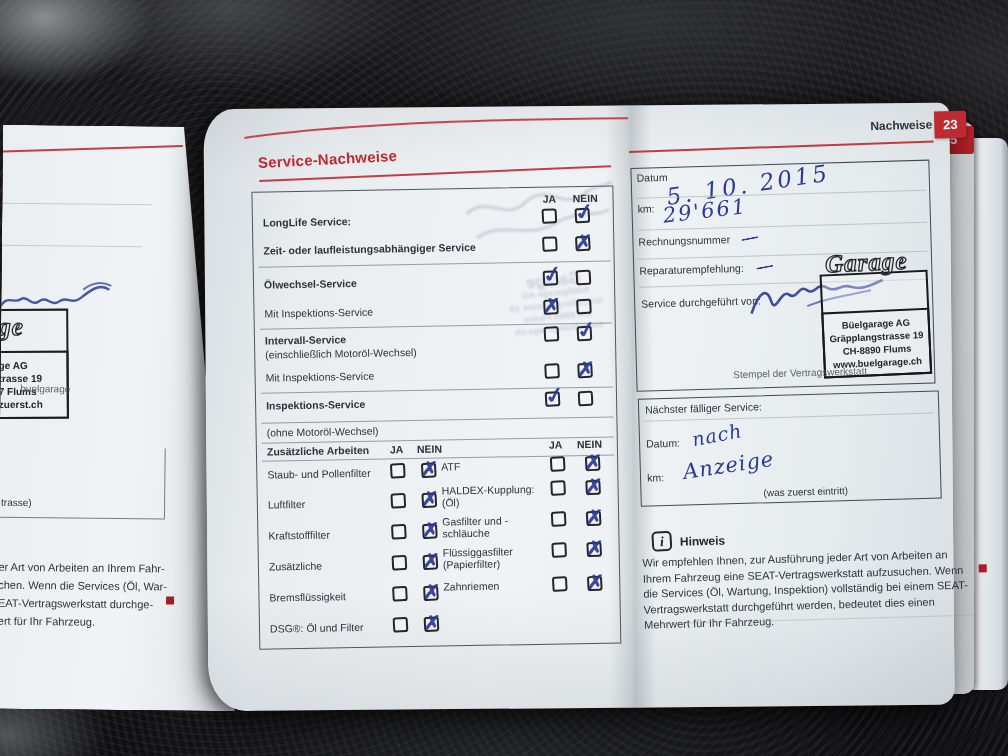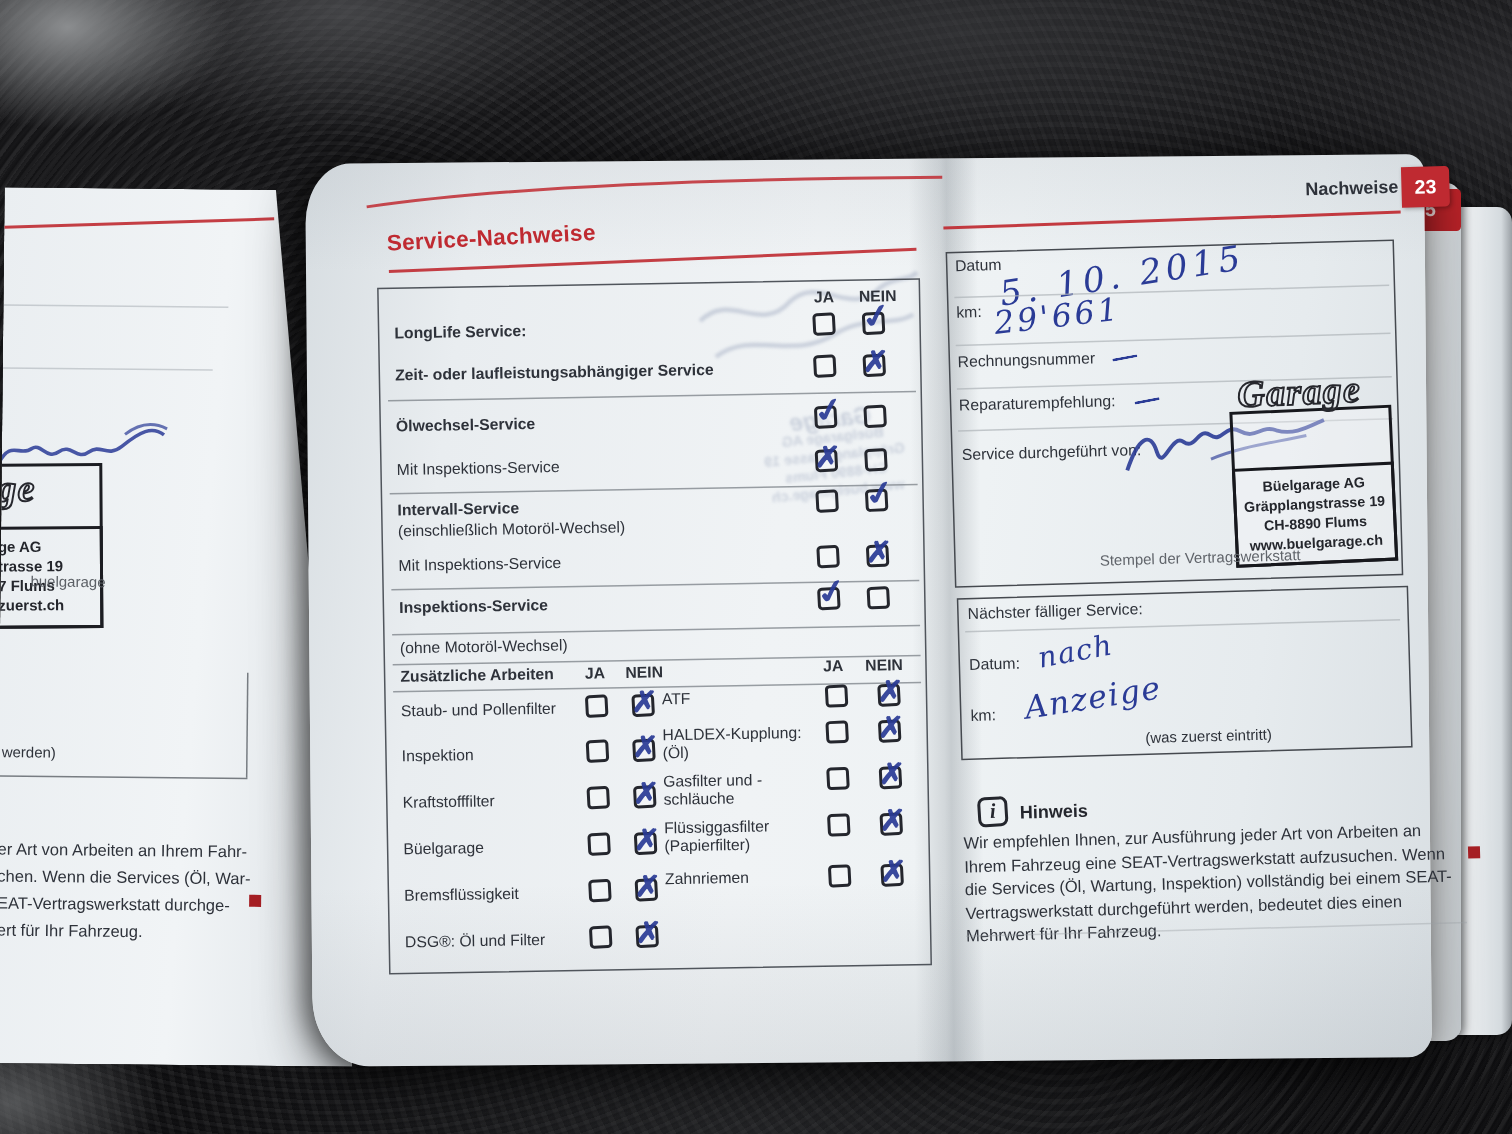--- a/index.html
+++ b/index.html
@@ -135,21 +135,21 @@
       <div class="addr">
           <div>ge AG</div>
           <div>trasse 19</div>
           <div>7 Flums</div>
           <div>zuerst.ch</div>
         </div>
     </div>
     <div class="overlay-gray" style="left:20px;top:258px;">buelgarage</div>
     <div class="faintline" style="left:0;top:392px;width:166px;background:#50555c;opacity:.75;"></div>
     <div style="position:absolute;left:165px;top:322px;width:1px;height:70px;background:#50555c;opacity:.75;"></div>
-    <div class="frag-text" style="left:2px;top:372px;font-size:10px;">werden)</div>
+    <div class="frag-text" style="left:2px;top:372px;font-size:10px;">trasse)</div>
     <div>
         <div class="frag-text" style="left: 0px; top: 436px;">er Art von Arbeiten an Ihrem Fahr-</div>
         <div class="frag-text" style="left: 0px; top: 454px;">chen. Wenn die Services (Öl, War-</div>
         <div class="frag-text" style="left: 0px; top: 472px;">EAT-Vertragswerkstatt durchge-</div>
         <div class="frag-text" style="left: 0px; top: 490px;">ert für Ihr Fahrzeug.</div>
       </div>
     <div class="red-sq" style="left:168px;top:470px;"></div>
   </div>
 
   <div class="spread paper-grad">
@@ -225,31 +225,31 @@
         <div class="tlabel b" style="left: 10px; top: 207px;">Inspektions-Service</div>
         <div class="cb" style="left: 289px; top: 204px;">
           <span class="mark tick">✓</span>
         </div>
         <div class="cb" style="left: 322px; top: 204px;"></div>
         <div class="tlabel" style="left: 10px; top: 276px;">Staub- und Pollenfilter</div>
         <div class="cb" style="left: 133px; top: 273px;"></div>
         <div class="cb" style="left: 164px; top: 273px;">
           <span class="mark cross">✗</span>
         </div>
-        <div class="tlabel" style="left: 10px; top: 306px;">Inspektion</div>
+        <div class="tlabel" style="left: 10px; top: 306px;">Luftfilter</div>
         <div class="cb" style="left: 133px; top: 303px;"></div>
         <div class="cb" style="left: 164px; top: 303px;">
           <span class="mark cross">✗</span>
         </div>
         <div class="tlabel" style="left: 10px; top: 337px;">Kraftstofffilter</div>
         <div class="cb" style="left: 133px; top: 334px;"></div>
         <div class="cb" style="left: 164px; top: 334px;">
           <span class="mark cross">✗</span>
         </div>
-        <div class="tlabel" style="left: 10px; top: 368px;">Büelgarage</div>
+        <div class="tlabel" style="left: 10px; top: 368px;">Zusätzliche</div>
         <div class="cb" style="left: 133px; top: 365px;"></div>
         <div class="cb" style="left: 164px; top: 365px;">
           <span class="mark cross">✗</span>
         </div>
         <div class="tlabel" style="left: 10px; top: 399px;">Bremsflüssigkeit</div>
         <div class="cb" style="left: 133px; top: 396px;"></div>
         <div class="cb" style="left: 164px; top: 396px;">
           <span class="mark cross">✗</span>
         </div>
         <div class="tlabel" style="left: 10px; top: 430px;">DSG®: Öl und Filter</div>

